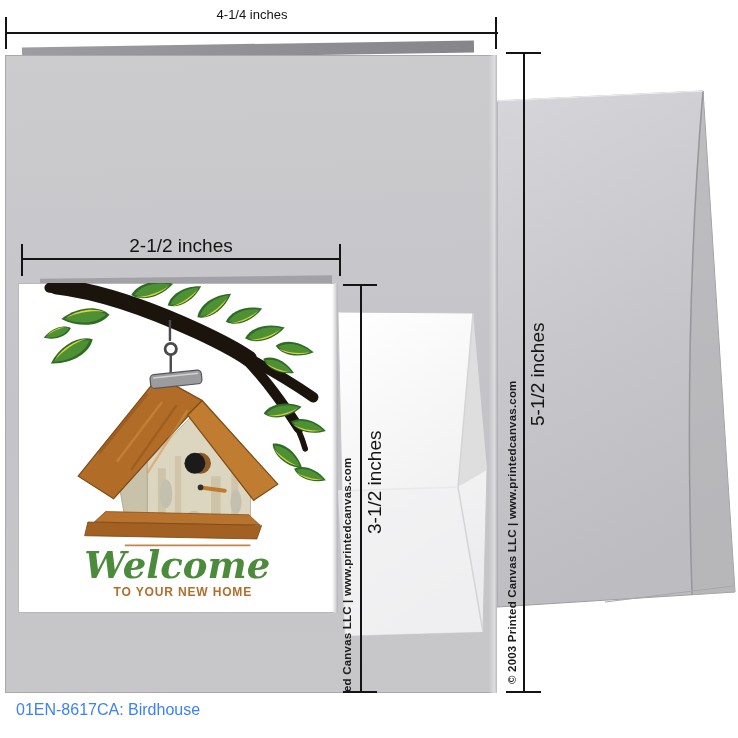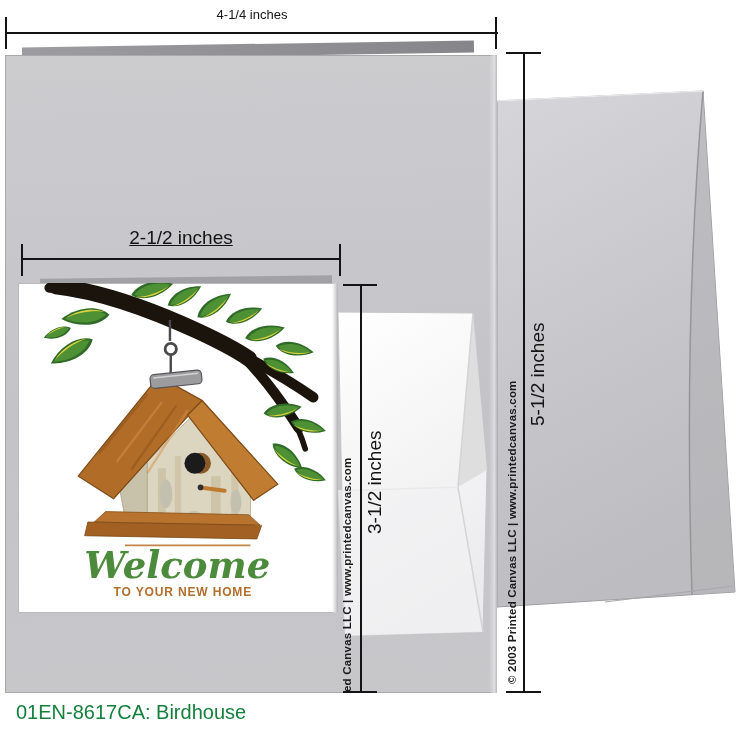--- a/index.html
+++ b/index.html
@@ -34,21 +34,21 @@
   .dim{background:#141414;}
   .dim-label{color:#141414;font-size:13px;text-align:center;white-space:nowrap;}
   .dim-label.small{font-size:19px;}
   .vlabel{transform:rotate(-90deg);transform-origin:0 0;white-space:nowrap;}
 
   
   .watermark{font-size:11.5px;font-weight:bold;color:#1b1b1b;letter-spacing:.2px;
         transform:rotate(-90deg);transform-origin:0 0;white-space:nowrap;}
 
   
-  #caption{left:16px;top:701px;font-size:20px;color:#15803d;}
+  #caption{left:16px;top:701px;font-size:16px;color:#3b82f6;}
 </style>
 </head>
 <body>
 
 <div id="stage">
 
   <svg id="big-envelope" class="abs" viewBox="0 0 243 530" preserveAspectRatio="none">
     <defs>
       <linearGradient id="genv" x1="0" y1="0" x2="0.25" y2="1">
         <stop offset="0" stop-color="#d6d6da"></stop>
@@ -171,21 +171,21 @@
   </div>
 
   <div class="abs dim" style="left:6px;top:32px;width:492px;height:2px;"></div>
   <div class="abs dim" style="left:5px;top:17px;width:2px;height:32px;"></div>
   <div class="abs dim" style="left:495px;top:17px;width:2px;height:32px;"></div>
   <div class="abs dim-label" style="left:152px;top:7px;width:200px;">4-1/4 inches</div>
 
   <div class="abs dim" style="left:22px;top:258px;width:319px;height:2px;"></div>
   <div class="abs dim" style="left:21px;top:244px;width:2px;height:32px;"></div>
   <div class="abs dim" style="left:339px;top:244px;width:2px;height:32px;"></div>
-  <div class="abs dim-label small" style="left:81px;top:227px;width:200px;text-decoration:underline;">2-1/2 inches</div>
+  <div class="abs dim-label small" style="left:81px;top:235px;width:200px;">2-1/2 inches</div>
 
   <div class="abs dim" style="left:360px;top:284px;width:2px;height:409px;"></div>
   <div class="abs dim" style="left:343px;top:284px;width:34px;height:2px;"></div>
   <div class="abs dim" style="left:343px;top:691px;width:34px;height:2px;"></div>
   <div class="abs dim-label small vlabel" style="left:364px;top:534px;">3-1/2 inches</div>
 
   <div class="abs dim" style="left:523px;top:53px;width:2px;height:640px;"></div>
   <div class="abs dim" style="left:506px;top:52px;width:35px;height:2px;"></div>
   <div class="abs dim" style="left:506px;top:691px;width:35px;height:2px;"></div>
   <div class="abs dim-label small vlabel" style="left:527px;top:426px;">5-1/2 inches</div>

